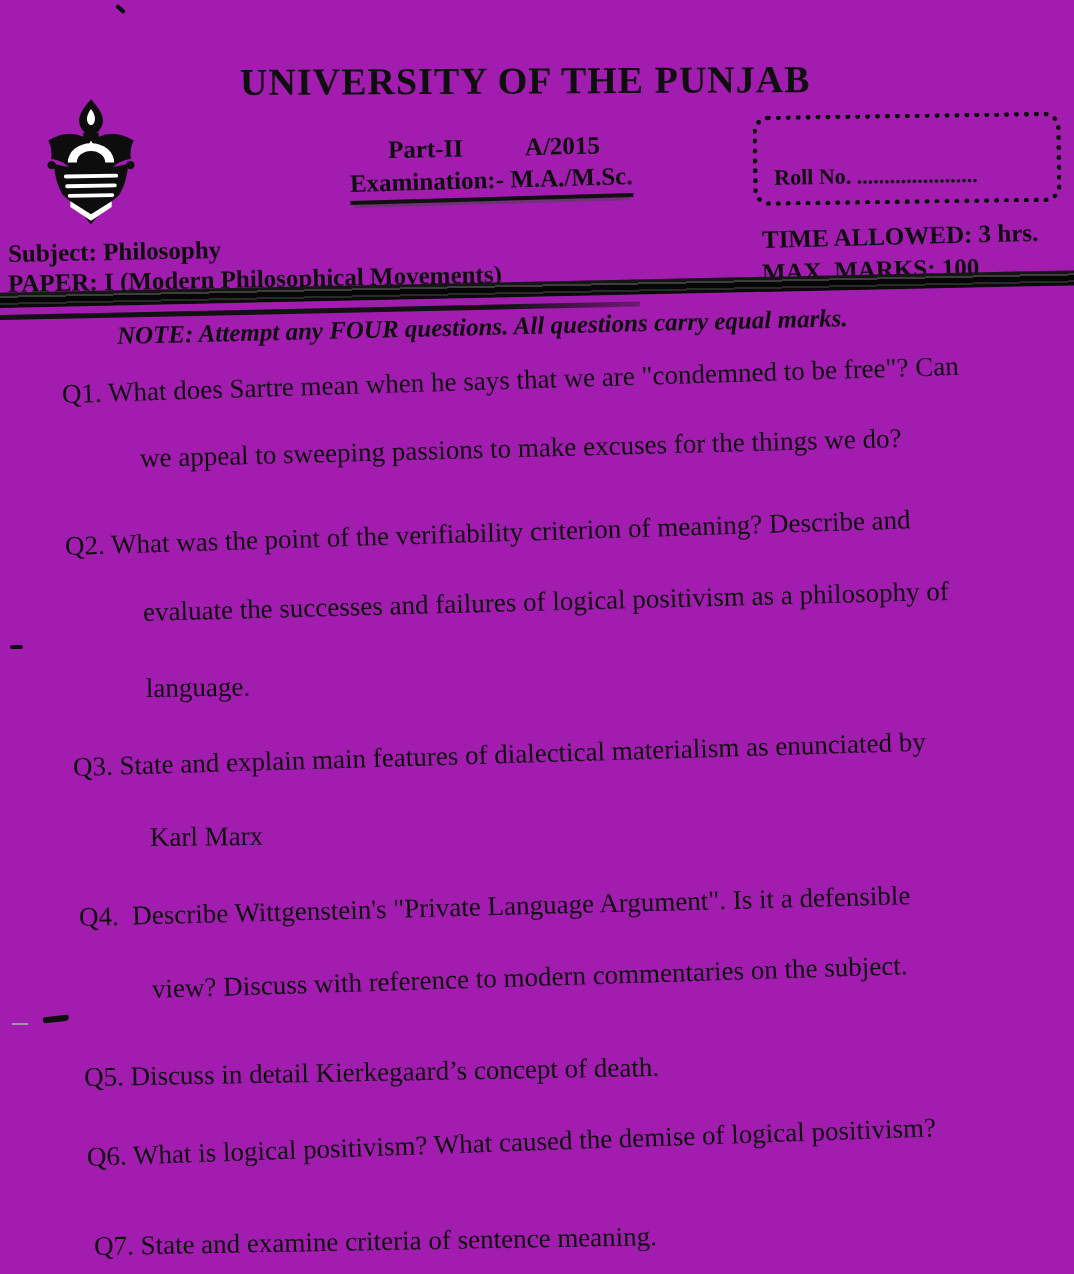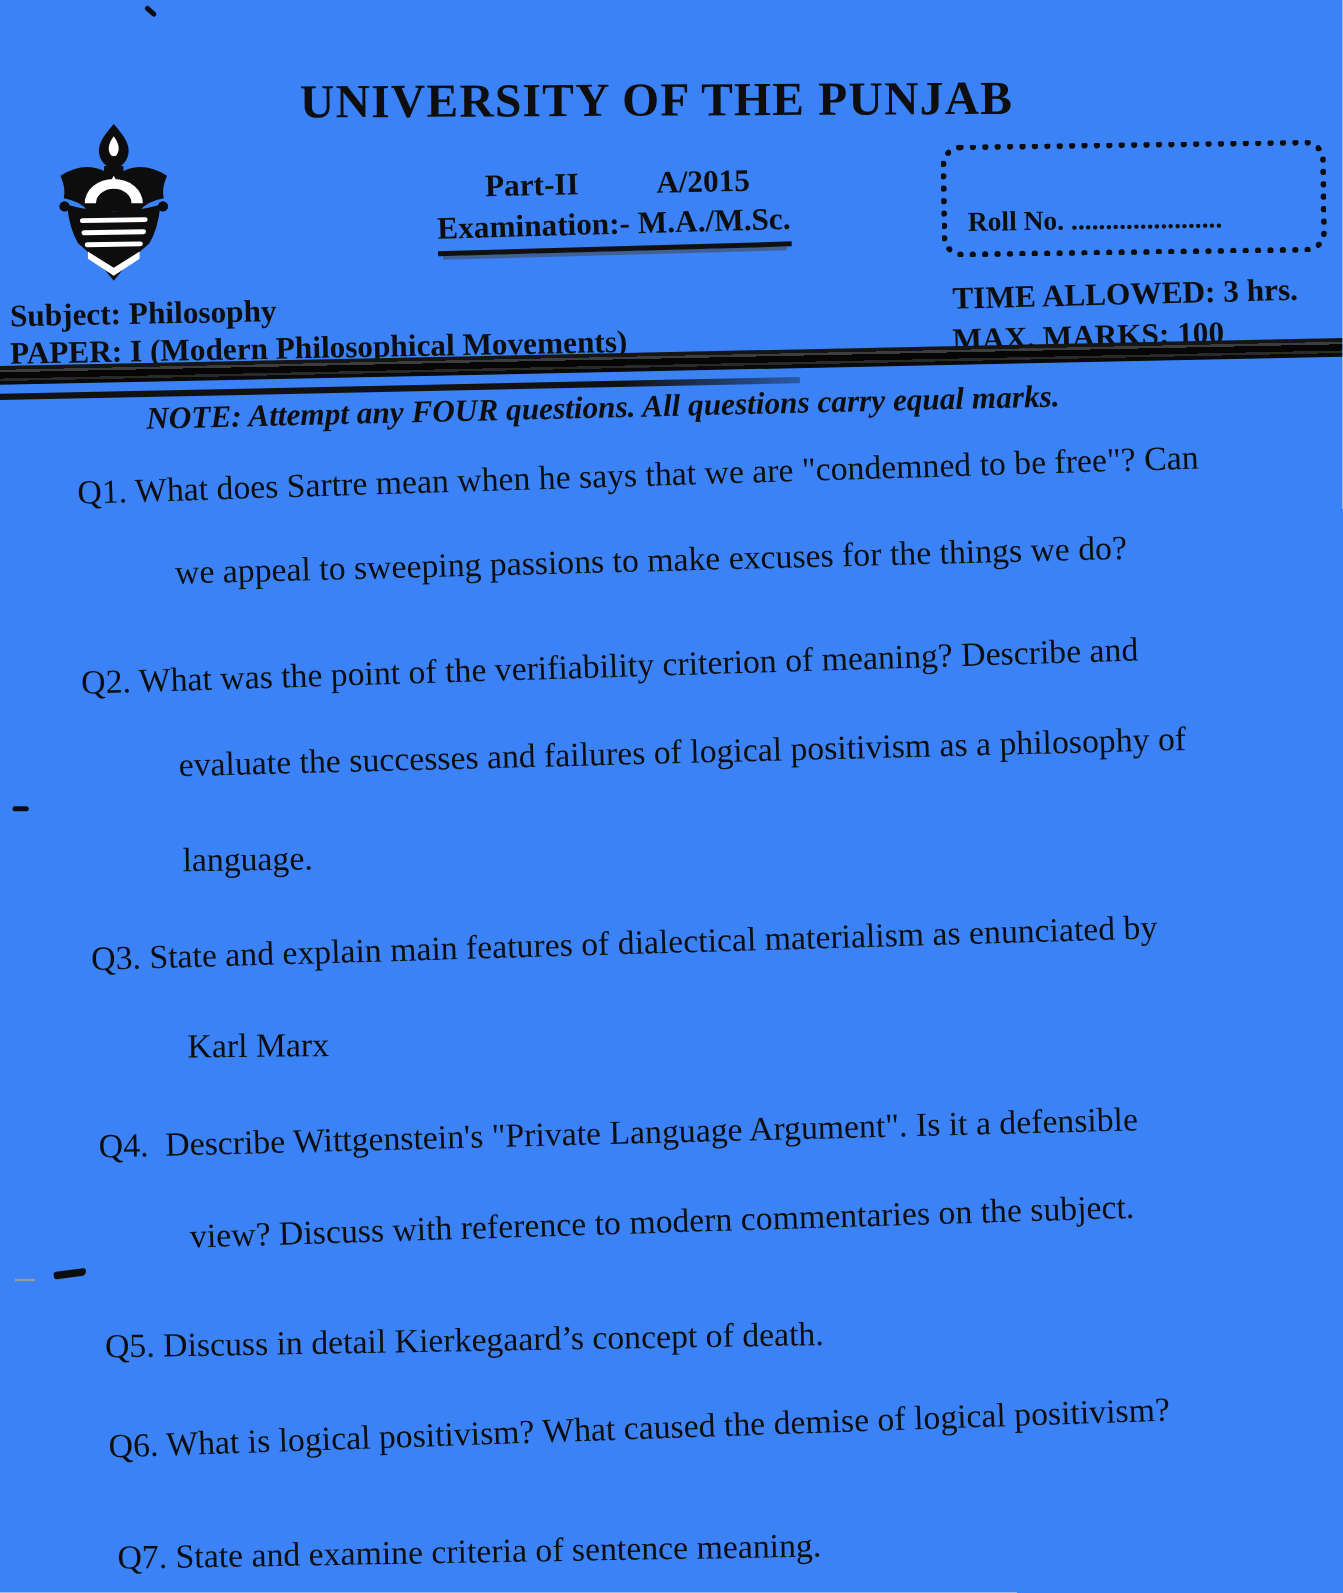--- a/index.html
+++ b/index.html
@@ -1,21 +1,21 @@
 <!DOCTYPE html>
 <html><head>
 <meta charset="utf-8">
 <style>
   * { margin: 0; padding: 0; box-sizing: border-box; }
   html, body { background: #e8e8e8; }
   .page {
     position: relative;
     width: 1074px;
     height: 1274px;
-    background: #3b82f6;
+    background: #a21caf;
     overflow: hidden;
     font-family: "Liberation Serif", serif;
     color: #0e0e0e;
   }
   .abs { position: absolute; white-space: pre; transform-origin: left center; }
 
   
   .title {
     left: 240px; top: 60px;
     font-size: 38px; font-weight: bold; letter-spacing: 1px;

